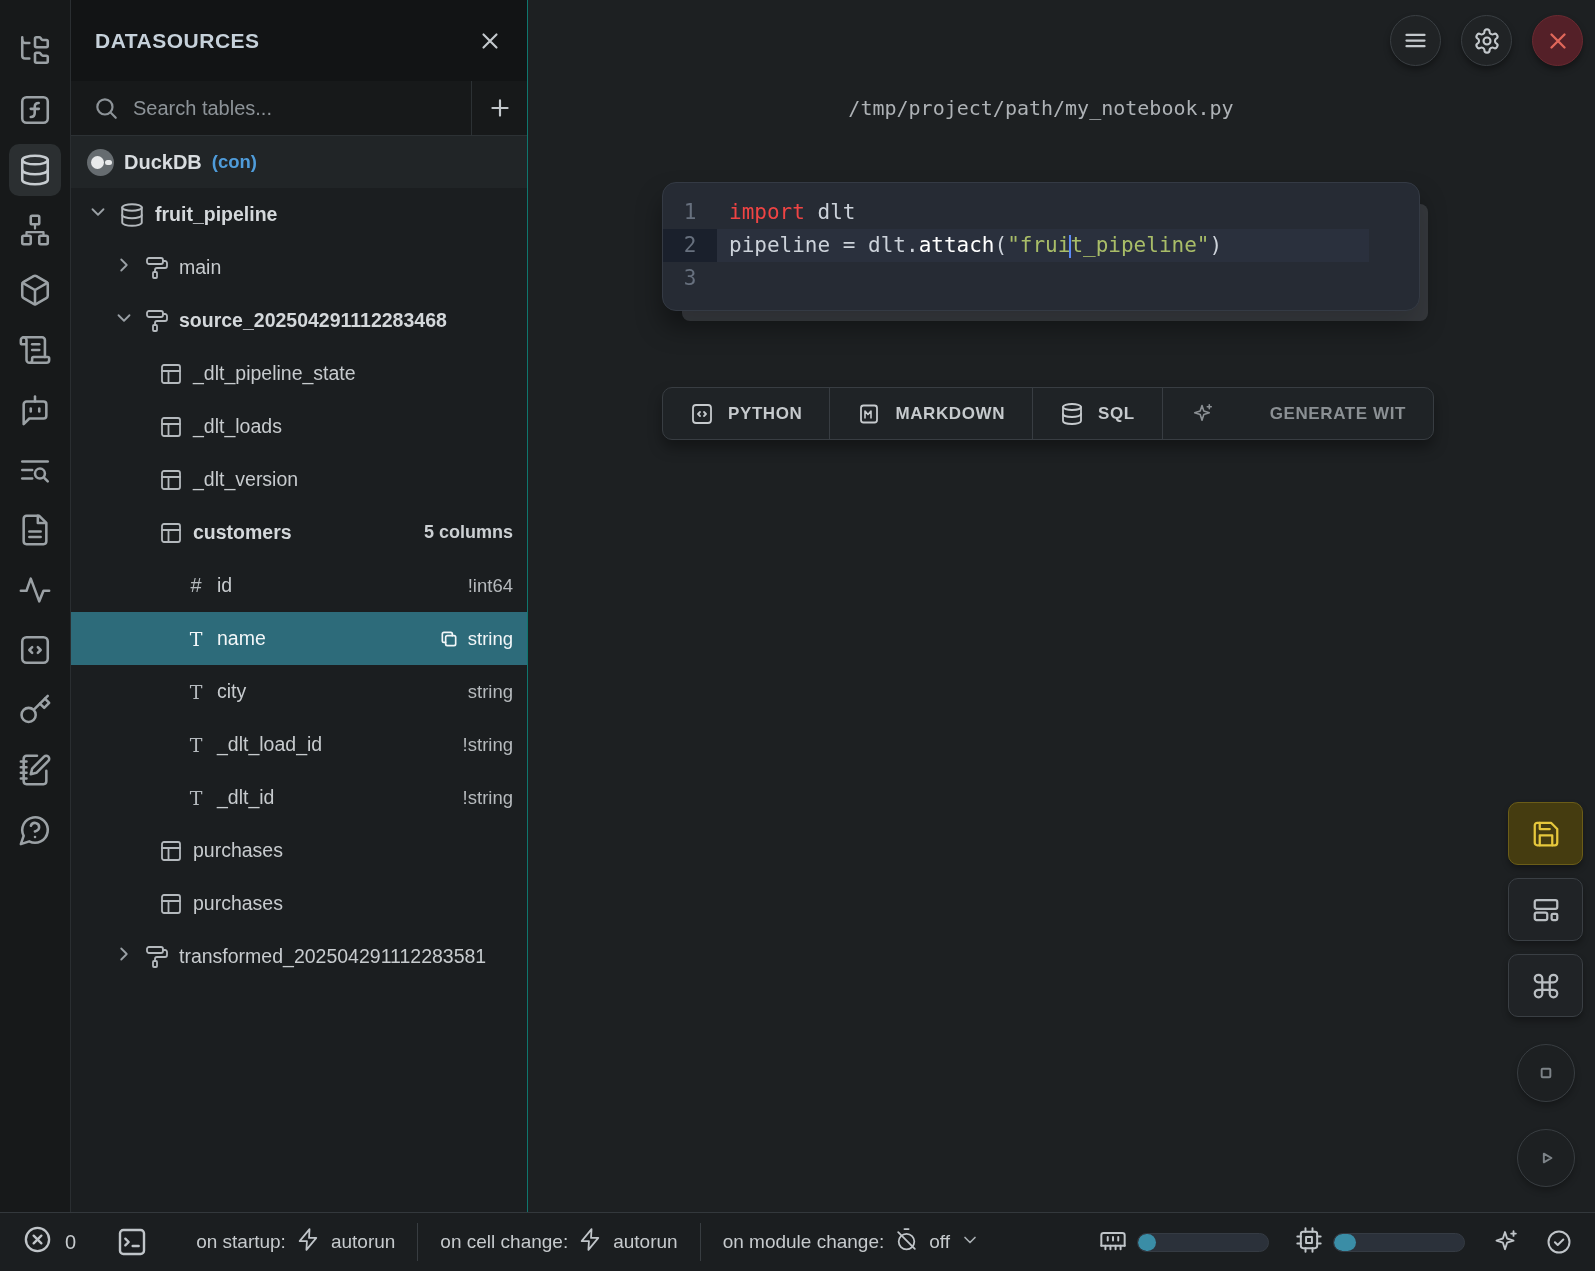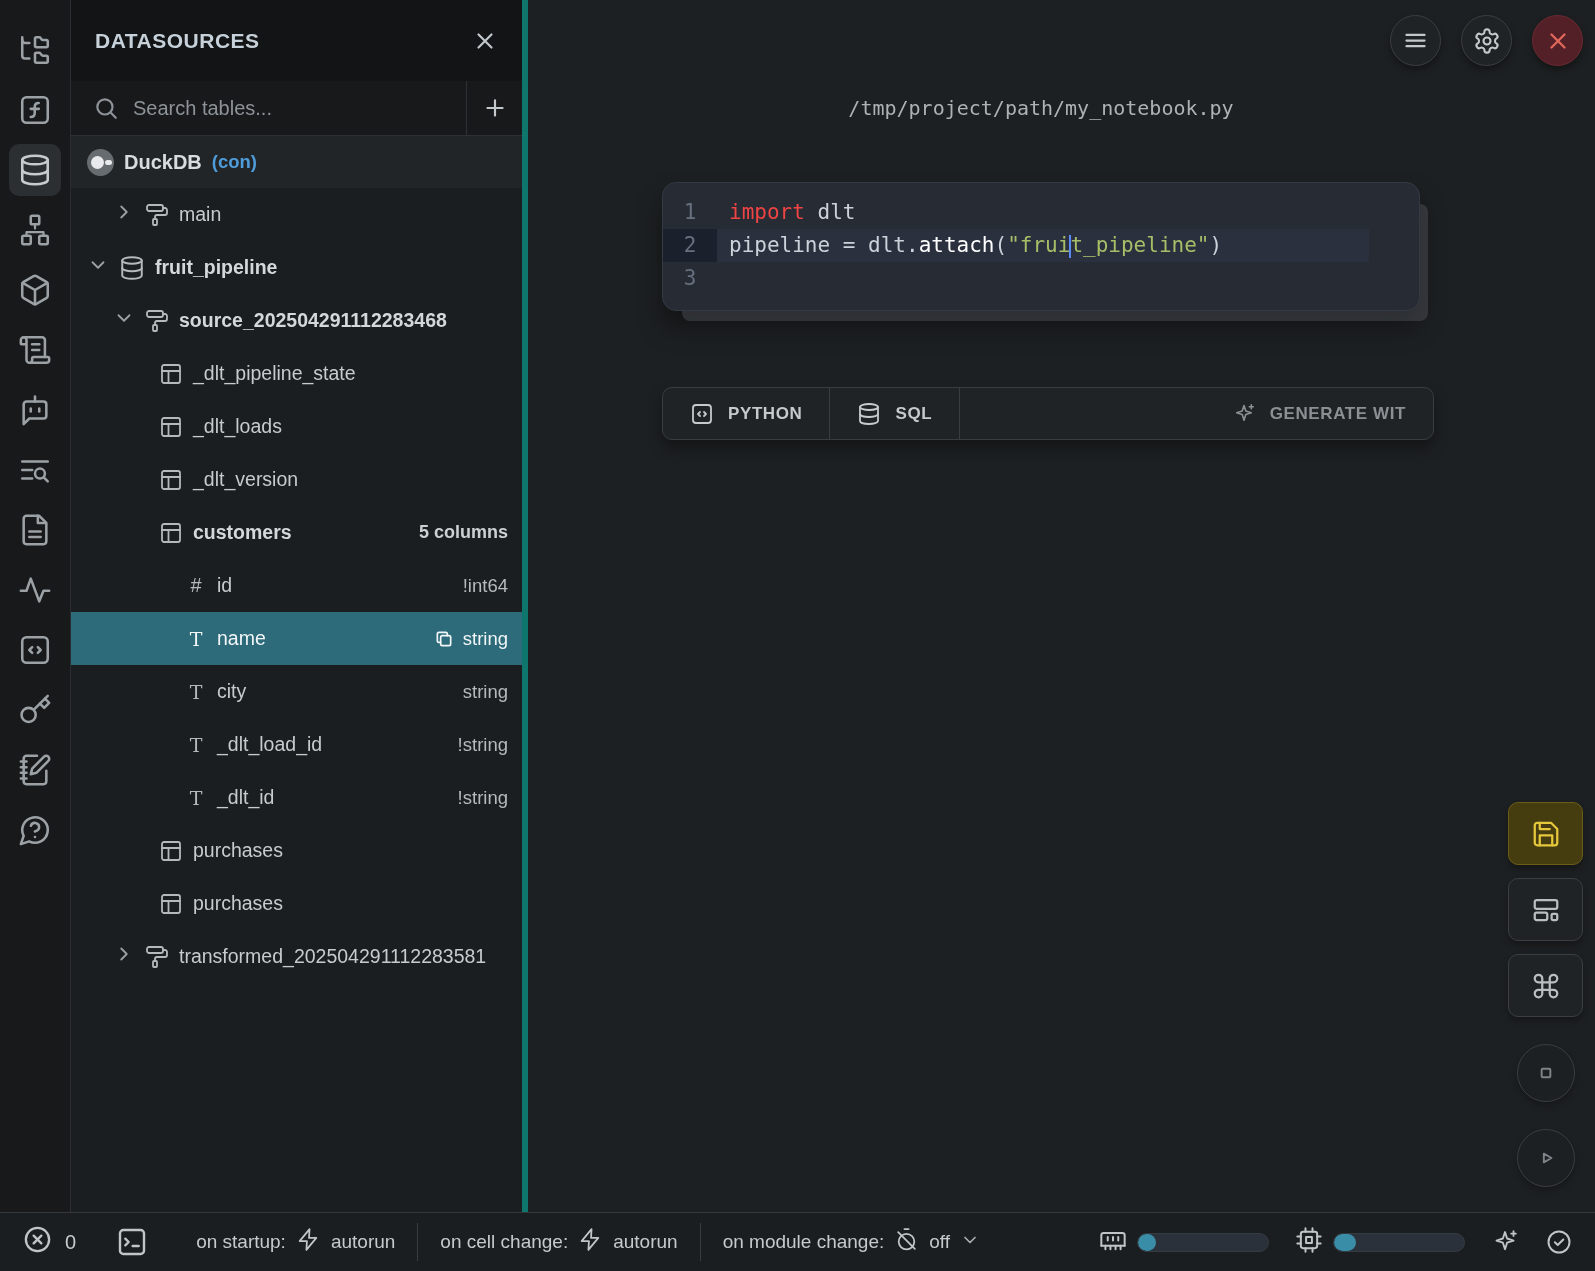--- a/index.html
+++ b/index.html
@@ -8,21 +8,21 @@
   .app { display:flex; height:1212px; width:100%; }
 
   
   .sidebar { width:71px; background:#17191a; border-right:1px solid #2a2e31;
     display:flex; flex-direction:column; align-items:center; padding-top:24px; flex:none; }
   .side-btn { width:52px; height:52px; border-radius:10px; display:flex; align-items:center;
     justify-content:center; color:#9ba1a5; margin-bottom:8px; cursor:pointer; }
   .side-btn.active { background:#2b2f31; color:#c6cbcf; }
 
   
-  .panel { width:457px; background:#1b1e20; border-right:6px solid #0f766e;
+  .panel { width:457px; background:#1b1e20; border-right:1px solid #0f766e;
     display:flex; flex-direction:column; flex:none; }
   .panel-header { height:81px; background:#121415; display:flex; align-items:center;
     padding:0 24px; flex:none; }
   .panel-title { font-size:21px; font-weight:bold; letter-spacing:.5px; color:#c6d1da; }
   .panel-header .spacer { flex:1; }
   .icon-btn { background:none; border:none; color:#c3c8cc; cursor:pointer; display:flex;
     align-items:center; justify-content:center; }
   .search-row { height:55px; background:#17191a; border-bottom:1px solid #2c3134;
     display:flex; align-items:center; flex:none; }
   .search-left { display:flex; align-items:center; flex:1; padding:0 14px 0 22px; gap:14px; height:100%; }
@@ -76,21 +76,21 @@
   .c-kw { color:#ef4444; } .c-fn { color:#ffffff; } .c-str { color:#a9bd68; } .c-pl { color:#ccd2da; }
   .cursor { display:inline-block; width:2px; height:23px; background:#5b8af5;
     vertical-align:middle; margin:0 -1px; }
   .addrow { position:absolute; left:134px; top:387px; width:772px; height:53px; display:flex;
     background:#1f2326; border:1px solid #383d42; border-radius:10px; overflow:hidden;
     box-shadow:0 8px 14px rgba(0,0,0,.35); }
   .addrow .abtn { display:flex; align-items:center; justify-content:center; gap:14px;
     padding:0 27px; font-size:17px; font-weight:bold; letter-spacing:.6px; color:#c6cacd;
     background:none; border:none; border-right:1px solid #383d42; cursor:pointer;
     font-family:"Liberation Sans",sans-serif; white-space:nowrap; }
-  .addrow .abtn:last-child { border-right:none; flex:1; overflow:hidden; justify-content:flex-end; }
+  .addrow .abtn:last-child { border-right:none; flex:1; overflow:hidden; justify-content:space-between; }
   .addrow .abtn.dim { color:#8b9094; }
   .fabs { position:absolute; right:12px; top:802px; display:flex; flex-direction:column;
     align-items:center; gap:13px; }
   .fab { width:75px; height:63px; border-radius:10px; background:#202326; border:1px solid #3a3f44;
     box-shadow:0 4px 6px rgba(0,0,0,.3); display:flex; align-items:center; justify-content:center;
     color:#b9bec2; cursor:pointer; }
   .fab.save { background:#453c10; border-color:#6b5d18; color:#e6c83c; }
   .fab.round { width:58px; height:58px; border-radius:50%; background:transparent;
     border:1.5px solid #383d41; color:#7d8388; box-shadow:0 4px 6px rgba(0,0,0,.25); margin-top:14px; }
 
@@ -278,53 +278,53 @@
             </span>
         </button>
       </div>
     </div>
     <div class="tree" id="tree">
         <div class="row conn" style="padding-left:16px">
           <span class="duck"></span>
           <span class="lbl">DuckDB</span>
           <span class="badge">(con)</span>
         </div>
+        <div class="row  bold" style="padding-left:16px">
+          <span class="chev"><span class="icn" style="width:22px;height:22px;">
+              <svg viewBox="0 0 24 24" fill="none" stroke="currentColor" stroke-width="2" stroke-linecap="round" stroke-linejoin="round">
+                <path d="m6 9 6 6 6-6"></path>
+              </svg>
+            </span></span>
+          <span class="tico">
+            <span class="icn" style="width:26px;height:26px;">
+              <svg viewBox="0 0 24 24" fill="none" stroke="currentColor" stroke-width="1.8" stroke-linecap="round" stroke-linejoin="round">
+                <ellipse cx="12" cy="5" rx="9" ry="3"></ellipse>
+                <path d="M3 5v14c0 1.66 4 3 9 3s9-1.34 9-3V5"></path>
+                <path d="M3 12c0 1.66 4 3 9 3s9-1.34 9-3"></path>
+              </svg>
+            </span>
+          </span>
+          <span class="lbl">fruit_pipeline</span>
+        </div>
         <div class="row " style="padding-left:42px">
           <span class="chev"><span class="icn" style="width:22px;height:22px;">
               <svg viewBox="0 0 24 24" fill="none" stroke="currentColor" stroke-width="2" stroke-linecap="round" stroke-linejoin="round">
                 <path d="m9 6 6 6-6 6"></path>
               </svg>
             </span></span>
           <span class="tico">
             <span class="icn" style="width:24px;height:24px;">
               <svg viewBox="0 0 24 24" fill="none" stroke="currentColor" stroke-width="1.8" stroke-linecap="round" stroke-linejoin="round">
                 <rect x="2" y="2" width="16" height="6" rx="2"></rect>
                 <path d="M10 16v-2a2 2 0 0 1 2-2h8a2 2 0 0 0 2-2V7a2 2 0 0 0-2-2h-2"></path>
                 <rect x="8" y="16" width="4" height="6" rx="1"></rect>
               </svg>
             </span>
           </span>
           <span class="lbl">main</span>
-        </div>
-        <div class="row  bold" style="padding-left:16px">
-          <span class="chev"><span class="icn" style="width:22px;height:22px;">
-              <svg viewBox="0 0 24 24" fill="none" stroke="currentColor" stroke-width="2" stroke-linecap="round" stroke-linejoin="round">
-                <path d="m6 9 6 6 6-6"></path>
-              </svg>
-            </span></span>
-          <span class="tico">
-            <span class="icn" style="width:26px;height:26px;">
-              <svg viewBox="0 0 24 24" fill="none" stroke="currentColor" stroke-width="1.8" stroke-linecap="round" stroke-linejoin="round">
-                <ellipse cx="12" cy="5" rx="9" ry="3"></ellipse>
-                <path d="M3 5v14c0 1.66 4 3 9 3s9-1.34 9-3V5"></path>
-                <path d="M3 12c0 1.66 4 3 9 3s9-1.34 9-3"></path>
-              </svg>
-            </span>
-          </span>
-          <span class="lbl">fruit_pipeline</span>
         </div>
         <div class="row  bold" style="padding-left:42px">
           <span class="chev"><span class="icn" style="width:22px;height:22px;">
               <svg viewBox="0 0 24 24" fill="none" stroke="currentColor" stroke-width="2" stroke-linecap="round" stroke-linejoin="round">
                 <path d="m6 9 6 6 6-6"></path>
               </svg>
             </span></span>
           <span class="tico">
             <span class="icn" style="width:24px;height:24px;">
               <svg viewBox="0 0 24 24" fill="none" stroke="currentColor" stroke-width="1.8" stroke-linecap="round" stroke-linejoin="round">
@@ -517,20 +517,29 @@
     <div class="addrow" id="addrow">
         <button class="abtn">
      <span class="icn" style="width:24px;height:24px;">
             <svg viewBox="0 0 24 24" fill="none" stroke="currentColor" stroke-width="1.8" stroke-linecap="round" stroke-linejoin="round">
               <rect x="3" y="3" width="18" height="18" rx="3"></rect>
               <path d="m10 10-2 2 2 2"></path>
               <path d="m14 10 2 2-2 2"></path>
             </svg>
           </span>
           <span>PYTHON</span>
+   </button>
+        <button class="abtn">
+     <span class="icn" style="width:24px;height:24px;">
+            <svg viewBox="0 0 24 24" fill="none" stroke="currentColor" stroke-width="1.8" stroke-linecap="round" stroke-linejoin="round">
+              <rect x="4" y="3.5" width="16" height="17" rx="2.5"></rect>
+              <path d="M8 16V9l3 3.5L14 9v7" stroke-width="1.6"></path>
+            </svg>
+          </span>
+          <span>MARKDOWN</span>
    </button>
         <button class="abtn">
      <span class="icn" style="width:24px;height:24px;">
             <svg viewBox="0 0 24 24" fill="none" stroke="currentColor" stroke-width="1.8" stroke-linecap="round" stroke-linejoin="round">
               <ellipse cx="12" cy="5" rx="9" ry="3"></ellipse>
               <path d="M3 5v14c0 1.66 4 3 9 3s9-1.34 9-3V5"></path>
               <path d="M3 12c0 1.66 4 3 9 3s9-1.34 9-3"></path>
             </svg>
           </span>
           <span>SQL</span>

